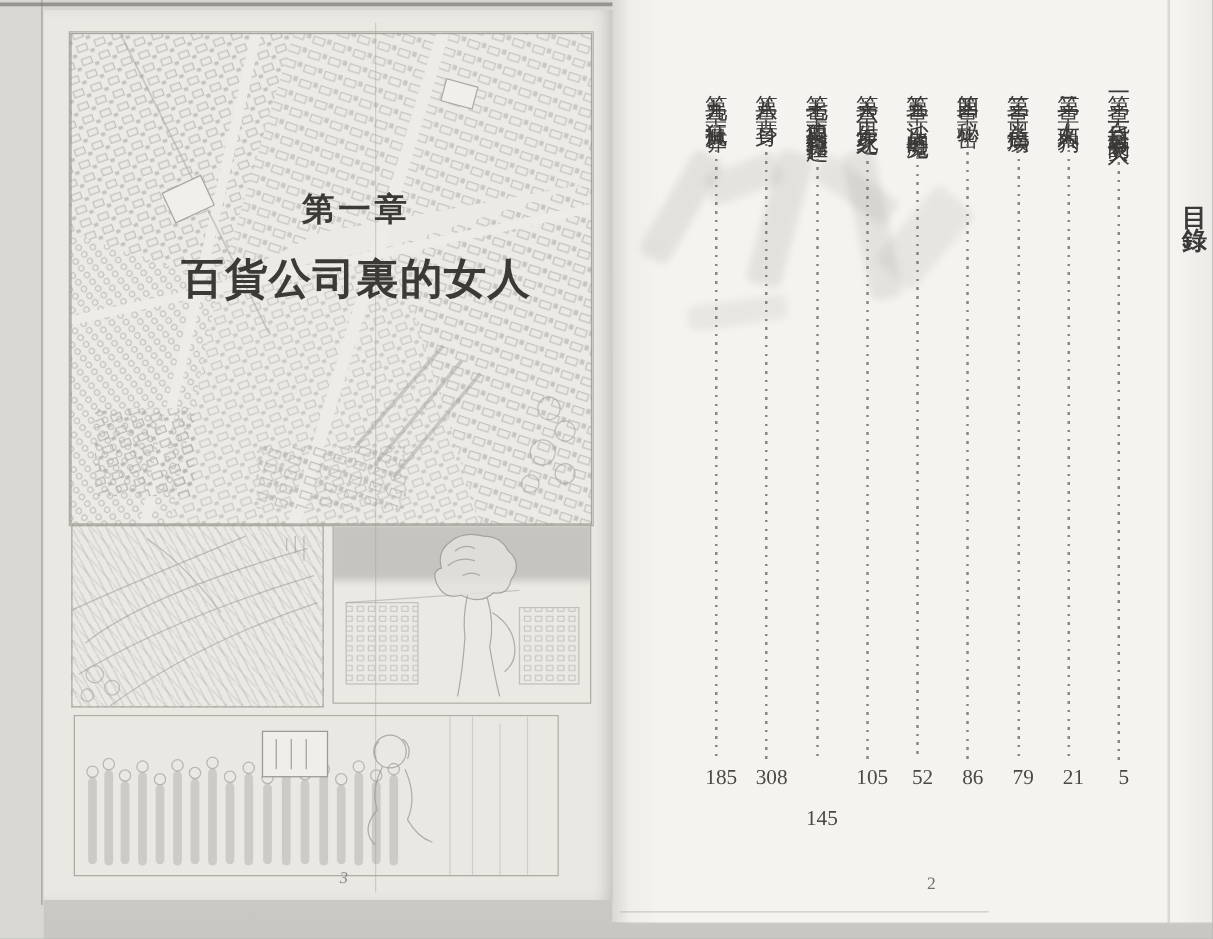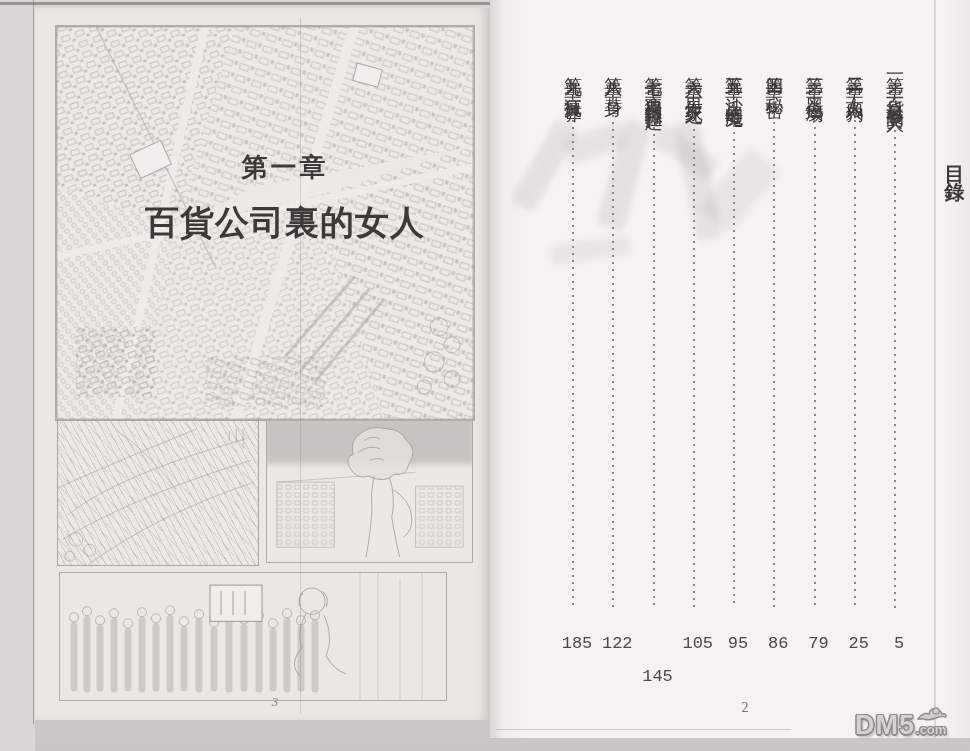--- a/index.html
+++ b/index.html
@@ -58,22 +58,22 @@
   }
   .toc-chapter,.toc-title{flex:none;white-space:nowrap;}
   .toc-gap{flex:0 0 13px;}
   .toc-leader{
     flex:1 1 auto;align-self:stretch;
     background-image:repeating-linear-gradient(to bottom, rgba(116,115,110,.85) 0 2px, transparent 2px 7px);
     background-size:2px calc(100% - 12px);
     background-repeat:no-repeat;background-position:center 6px;
   }
   .toc-page{
-    position:absolute;top:634px;width:36px;text-align:center;
-    font-family:Liberation Mono, monospace;font-size:17px;color:#4a4946;
+    position:absolute;top:612px;width:36px;text-align:center;
+    font-family:Liberation Serif, serif;font-size:17px;color:#4a4946;
   }
   .rp-num{position:absolute;left:225px;top:700px;width:60px;text-align:center;
     font-family:"Liberation Serif",serif;font-size:14px;color:#6f6e6a;}
 
   
   .bleed{position:absolute;background:#8f8e8a;border-radius:6px;filter:blur(3px);}
 
   
   .watermark{position:absolute;left:855px;top:712px;width:112px;height:37px;z-index:10;}
   .wm-main,.wm-suffix{
@@ -274,21 +274,21 @@
     <span class="toc-leader"></span>
   </div>
   <span class="toc-page" style="left: 391px;">5</span>
 
   <div class="toc-col" style="left: 352.75px;">
     <span class="toc-chapter">第二章</span>
     <span class="toc-gap"></span>
     <span class="toc-title">女人與狗</span>
     <span class="toc-leader"></span>
   </div>
-  <span class="toc-page" style="left: 350.75px;">25</span>
+  <span class="toc-page" style="left: 350.75px;">21</span>
 
   <div class="toc-col" style="left: 312.5px;">
     <span class="toc-chapter">第三章</span>
     <span class="toc-gap"></span>
     <span class="toc-title">黑色廣場</span>
     <span class="toc-leader"></span>
   </div>
   <span class="toc-page" style="left: 310.5px;">79</span>
 
   <div class="toc-col" style="left: 272.25px;">
@@ -298,21 +298,21 @@
     <span class="toc-leader"></span>
   </div>
   <span class="toc-page" style="left: 270.25px;">86</span>
 
   <div class="toc-col" style="left: 232px;">
     <span class="toc-chapter">第五章</span>
     <span class="toc-gap"></span>
     <span class="toc-title">沙丘上的魔鬼</span>
     <span class="toc-leader"></span>
   </div>
-  <span class="toc-page" style="left: 230px;">95</span>
+  <span class="toc-page" style="left: 230px;">52</span>
 
   <div class="toc-col" style="left: 191.75px;">
     <span class="toc-chapter">第六章</span>
     <span class="toc-gap"></span>
     <span class="toc-title">男作家之死</span>
     <span class="toc-leader"></span>
   </div>
   <span class="toc-page" style="left: 189.75px; text-align: center;">105</span>
 
   <div class="toc-col" style="left: 151.5px;">
@@ -322,36 +322,27 @@
     <span class="toc-leader"></span>
   </div>
   <span class="toc-page" style="left: 149.5px; margin-top: 33px;">145</span>
 
   <div class="toc-col" style="left: 111.25px;">
     <span class="toc-chapter">第八章</span>
     <span class="toc-gap"></span>
     <span class="toc-title">替身</span>
     <span class="toc-leader"></span>
   </div>
-  <span class="toc-page" style="left: 109.25px;">122</span>
+  <span class="toc-page" style="left: 109.25px;">308</span>
 
   <div class="toc-col" style="left: 71px;">
     <span class="toc-chapter">第九章</span>
     <span class="toc-gap"></span>
     <span class="toc-title">瘋狂世界</span>
     <span class="toc-leader"></span>
   </div>
   <span class="toc-page" style="left: 69px;">185</span>
 </div>
 
   <div class="left-edge-line"></div>
 
-  <div class="watermark">
-    <span class="wm-main">DM5</span><span class="wm-suffix">.com</span>
-    <span class="wm-mascot">
-      <svg width="34" height="18" viewBox="0 0 34 18">
-        <path d="M3 14 Q8 7 14 9 Q15 3 20 4 Q26 5 27 9 Q32 8 31 12 Q26 11 21 13 Q14 16 9 14 Z" fill="#cfcecb" stroke="#8d8c88" stroke-width="1.4"></path>
-        <circle cx="21" cy="6" r="3.2" fill="#cfcecb" stroke="#8d8c88" stroke-width="1.2"></circle>
-      </svg>
-    </span>
-  </div>
 
 </div>
 
 </body></html>

